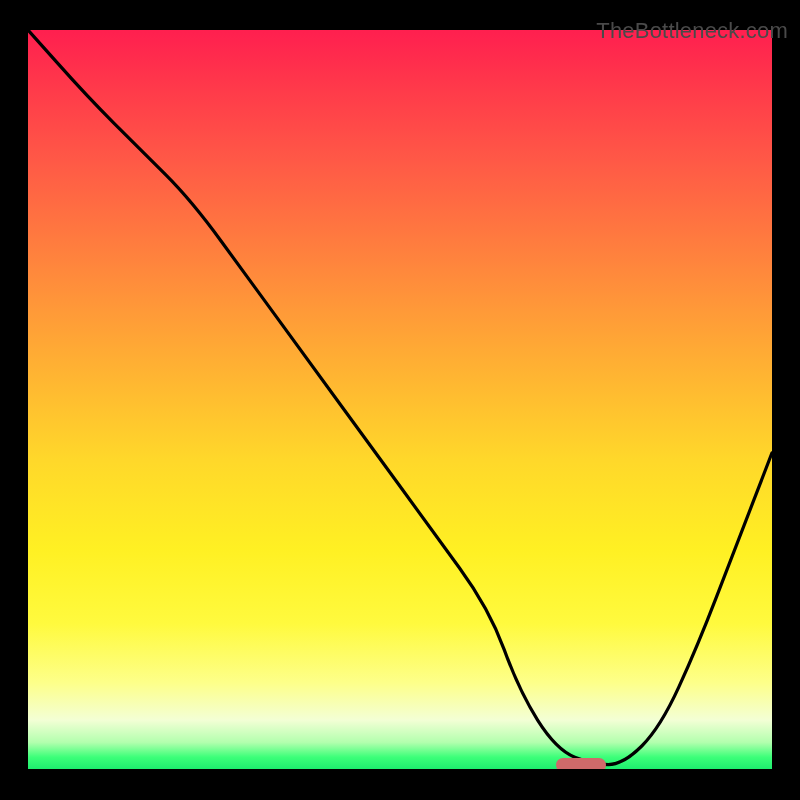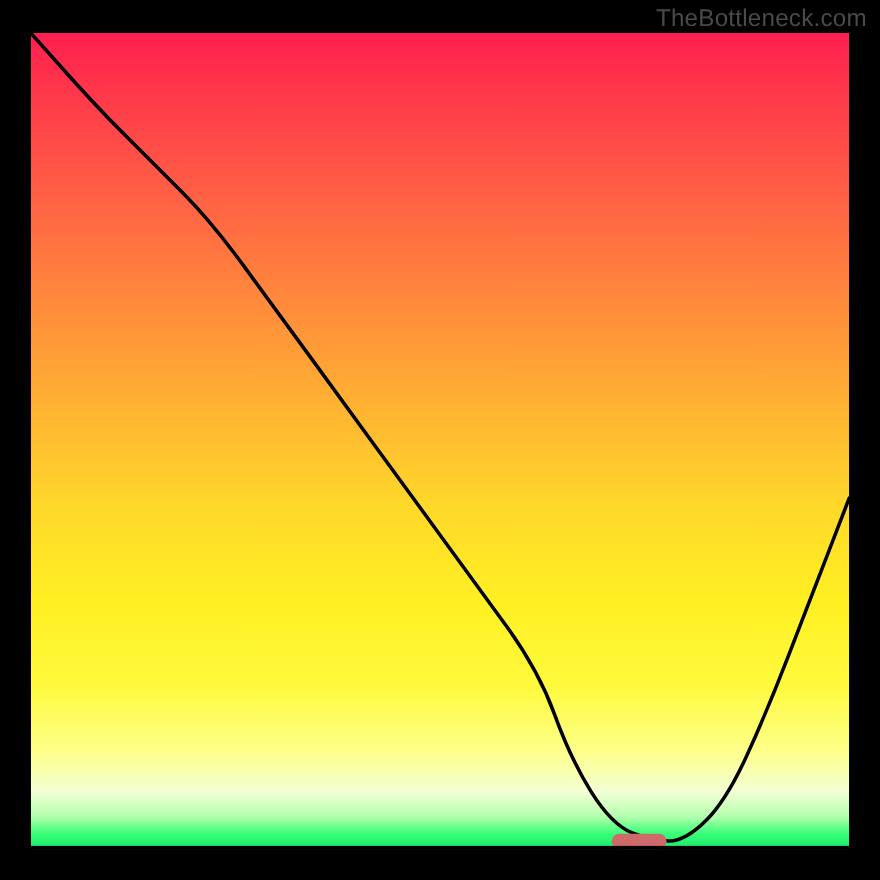--- a/index.html
+++ b/index.html
@@ -6,21 +6,21 @@
   body {
     width: 800px;
     height: 800px;
     background: #000;
     position: relative;
     font-family: Arial, sans-serif;
     overflow: hidden;
   }
   .watermark {
     position: absolute;
-    top: 4px;
+    top: 18px;
     right: 12px;
     color: #4a4a4a;
     font-size: 22px;
     font-weight: 500;
     z-index: 20;
     letter-spacing: 0.2px;
   }
   .plot-area {
     position: absolute;
     left: 28px;

